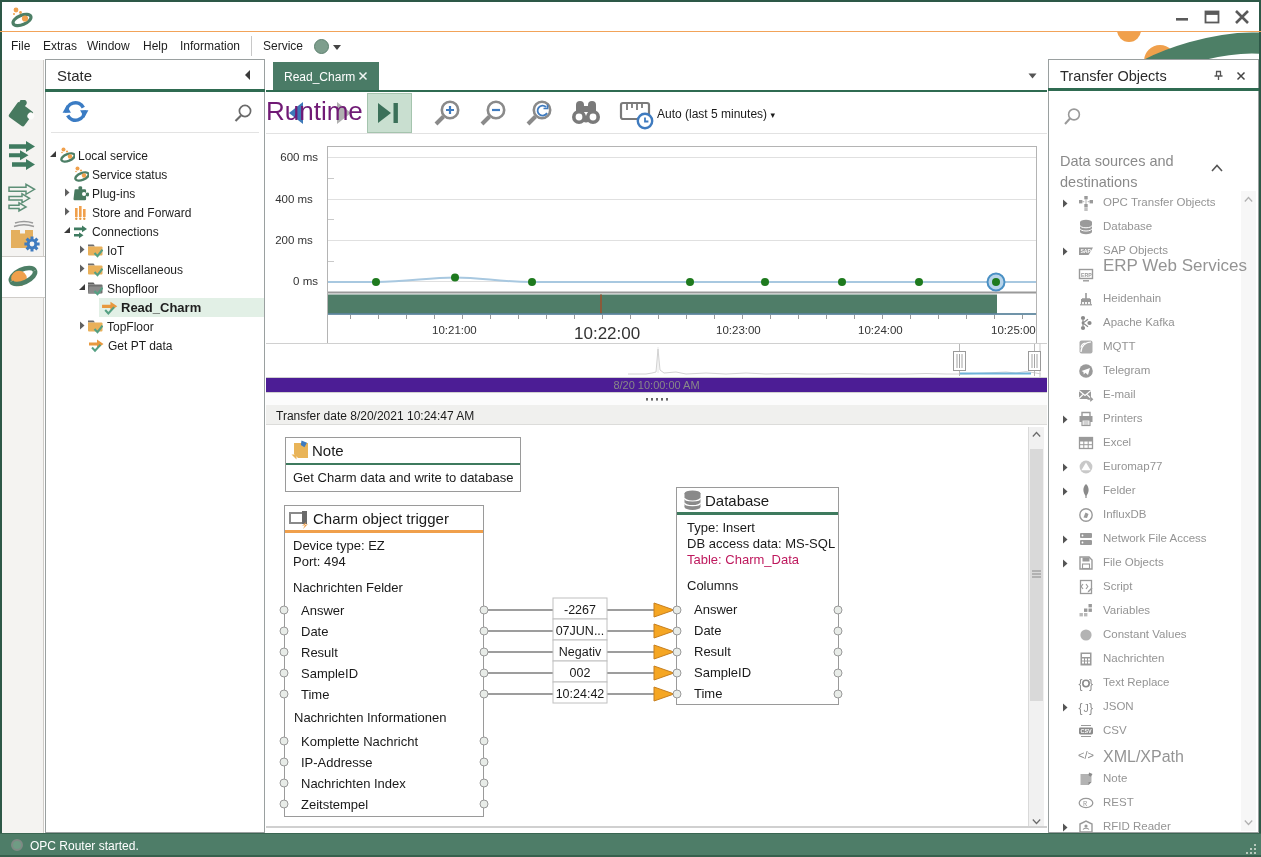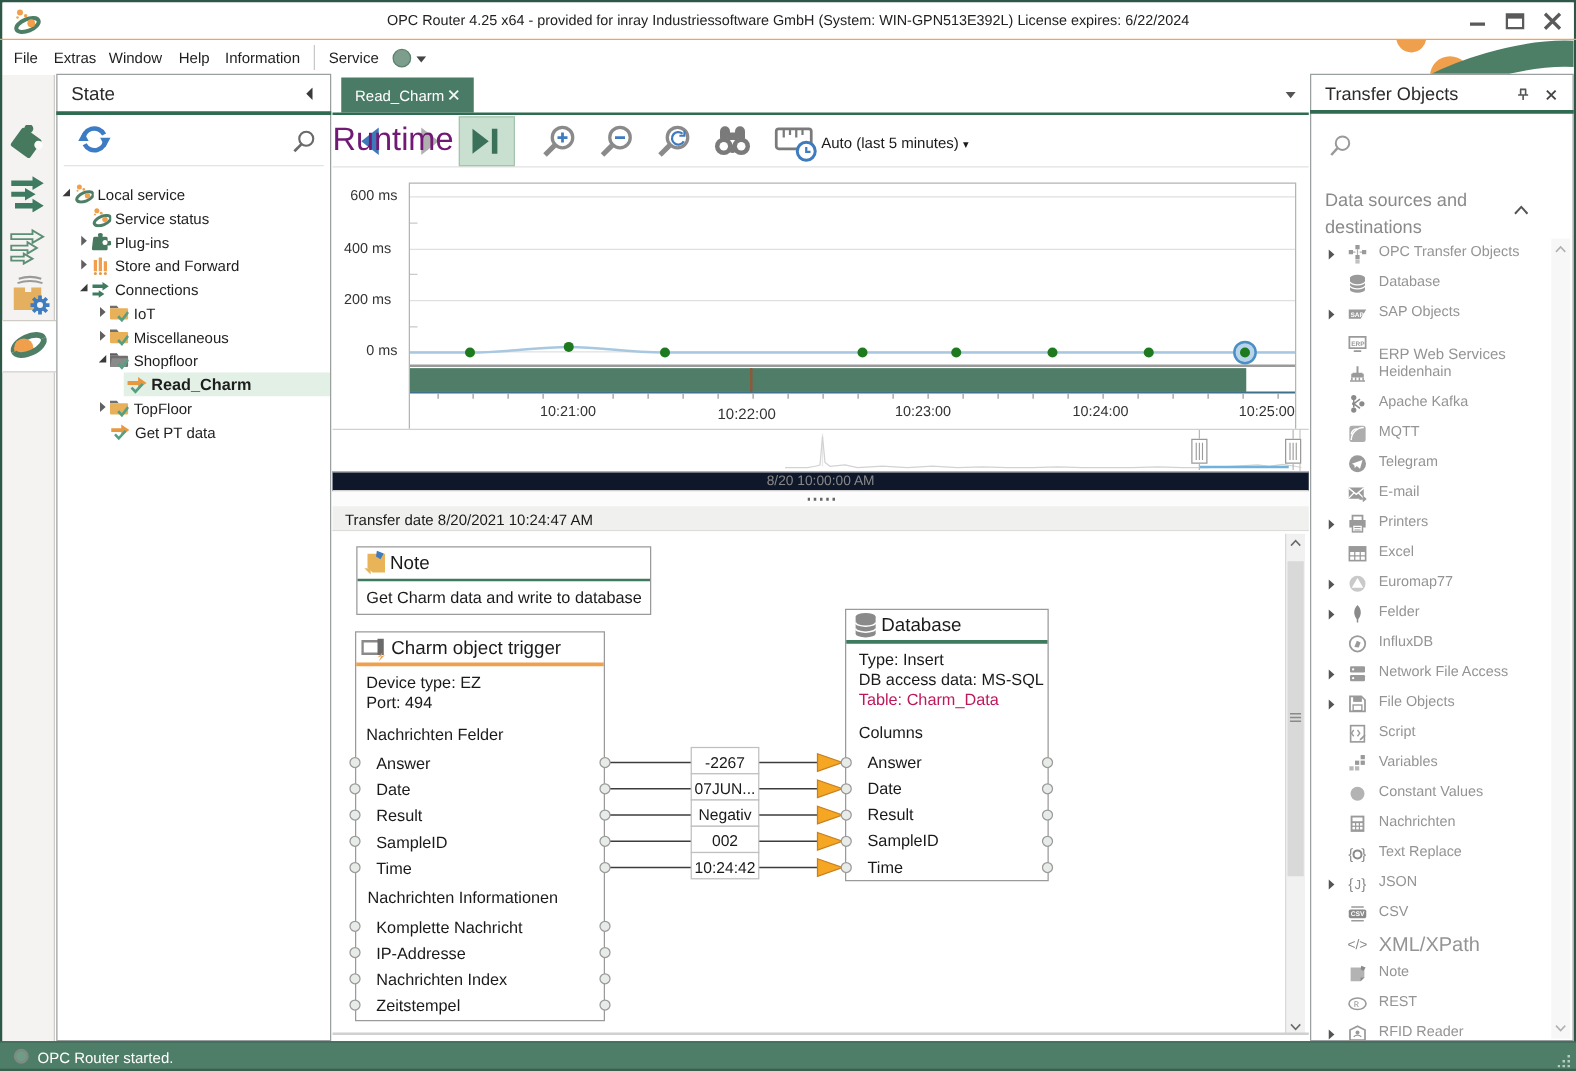--- a/index.html
+++ b/index.html
@@ -13,21 +13,20 @@
 <div class="abs" style="left:1259px;top:0;width:2px;height:857px;background:#2d5847"></div>
 
 <div class="abs" style="left:2px;top:2px;width:1257px;height:29px;background:#fff">
   <svg class="abs" style="left:8px;top:4px" width="24" height="24" viewBox="0 0 24 24">
     <circle cx="6" cy="4" r="2.4" fill="#f0a04c"></circle>
     <circle cx="10.5" cy="6.5" r="1.4" fill="#f0a04c"></circle>
     <circle cx="4" cy="8" r="1" fill="#f0a04c"></circle>
     <ellipse cx="12" cy="14" rx="9.5" ry="4.6" fill="none" stroke="#4d7f66" stroke-width="3.2" transform="rotate(-22 12 14)"></ellipse>
     <circle cx="15" cy="12.5" r="3.1" fill="#f0a04c"></circle>
   </svg>
-  <div class="abs" style="left:0;top:9px;width:100%;text-align:center;font-size:11.5px;color:#222">OPC Router 4.25 x64 - provided for inray Industriessoftware GmbH (System: WIN-GPN513E392L) License expires: 6/22/2024</div>
   <svg class="abs" style="left:1168px;top:3px" width="24" height="24" viewBox="0 0 24 24">
       <rect x="6" y="13" width="12" height="2.6" fill="#5a5a5a"></rect>
     </svg>
   <svg class="abs" style="left:1198px;top:3px" width="24" height="24" viewBox="0 0 24 24">
       <rect x="5.5" y="6.5" width="13" height="11" fill="none" stroke="#5a5a5a" stroke-width="1.8"></rect>
       <rect x="5.5" y="6.5" width="13" height="3.4" fill="#5a5a5a"></rect>
     </svg>
   <svg class="abs" style="left:1228px;top:3px" width="24" height="24" viewBox="0 0 24 24">
       <path d="M6 6 L18 18 M18 6 L6 18" stroke="#5a5a5a" stroke-width="2.6"></path>
     </svg>
@@ -322,42 +321,42 @@
       <circle cx="204" cy="135" r="4"></circle>
       <circle cx="362" cy="135" r="4"></circle>
       <circle cx="437" cy="135" r="4"></circle>
       <circle cx="514" cy="135" r="4"></circle>
       <circle cx="591" cy="135" r="4"></circle>
     </g>
   <circle cx="668" cy="135" r="8.5" fill="#b8d4ea" stroke="#4a90c4" stroke-width="2"></circle>
   <circle cx="668" cy="135" r="4" fill="#1e7a1e"></circle>
 </svg>
 <div class="abs" style="left:432px;top:324px;font-size:11.5px;color:#333">10:21:00</div>
-<div class="abs" style="left:574px;top:324px;font-size:12px;color:#333">10:22:00</div>
+<div class="abs" style="left:574px;top:324px;font-size:17px;color:#333">10:22:00</div>
 <div class="abs" style="left:716px;top:324px;font-size:11.5px;color:#333">10:23:00</div>
 <div class="abs" style="left:858px;top:324px;font-size:11.5px;color:#333">10:24:00</div>
 <div class="abs" style="left:991px;top:324px;font-size:11.5px;color:#333">10:25:00</div>
 
 <div class="abs" style="left:266px;top:343px;width:781px;height:34px;background:#fff;border-top:1px solid #d0d0d0"></div>
 <svg class="abs" style="left:266px;top:343px" width="781" height="34" viewBox="0 0 781 34">
   <path d="M392 4 V30" stroke="#e8e8e8" stroke-width="1"></path>
   <path d="M362 31 L380 31 L386 30 L390 29 L392 6 L394 27 L398 30 L410 29 L420 31 L440 30 L460 31 L480 30 L500 31 L520 30.5 L540 31 L560 31 L580 30.5 L600 31 L620 31 L640 31 L660 30.5 L680 31 L700 31 L720 30 L740 29 L750 30 L760 28.5 L770 30 L775 31" fill="none" stroke="#d2d2d2" stroke-width="1"></path>
   <path d="M693.5 1 V33 M768.5 1 V33" stroke="#b8b8b8" stroke-width="1"></path>
   <path d="M774 0 V34" stroke="#c9c9c9" stroke-width="1"></path>
   <path d="M694 30.5 H765" stroke="#6fb3d9" stroke-width="2"></path>
 </svg>
 <div class="abs" style="left:953px;top:351px;width:13px;height:20px;background:#fff;border:1px solid #9a9a9a"></div>
 <svg class="abs" style="left:956px;top:354px" width="7" height="14" viewBox="0 0 7 14">
     <path d="M1 0 V14 M3.5 0 V14 M6 0 V14" stroke="#9a9a9a" stroke-width="0.9"></path>
   </svg>
 <div class="abs" style="left:1028px;top:351px;width:13px;height:20px;background:#fff;border:1px solid #9a9a9a"></div>
 <svg class="abs" style="left:1031px;top:354px" width="7" height="14" viewBox="0 0 7 14">
     <path d="M1 0 V14 M3.5 0 V14 M6 0 V14" stroke="#9a9a9a" stroke-width="0.9"></path>
   </svg>
-<div class="abs" style="left:266px;top:377px;width:781px;height:16px;background:#0f172a;border-top:1px solid #d0d0d0;border-bottom:1px solid #d0d0d0;text-align:center;font-size:11px;color:#888"><span style="position:relative;top:1px">8/20 10:00:00 AM</span></div>
+<div class="abs" style="left:266px;top:377px;width:781px;height:16px;background:#4c1d95;border-top:1px solid #d0d0d0;border-bottom:1px solid #d0d0d0;text-align:center;font-size:11px;color:#888"><span style="position:relative;top:1px">8/20 10:00:00 AM</span></div>
 <div class="abs" style="left:266px;top:393px;width:781px;height:12px;background:#fcfcfc"></div>
 <svg class="abs" style="left:646px;top:398px" width="22" height="3" viewBox="0 0 22 3">
     <g fill="#666">
       <rect x="0" y="0" width="2" height="2.6"></rect>
       <rect x="5" y="0" width="2" height="2.6"></rect>
       <rect x="10" y="0" width="2" height="2.6"></rect>
       <rect x="15" y="0" width="2" height="2.6"></rect>
       <rect x="20" y="0" width="2" height="2.6"></rect>
     </g>
   </svg>
@@ -550,21 +549,21 @@
 <svg class="abs" style="left:1078px;top:243px" width="16" height="16" viewBox="0 0 16 16">
     <path d="M1 4.5 h14 l-4.5 7.5 h-9.5 Z" fill="#9a9a9a"></path>
     <text x="2.4" y="10.3" font-size="5.2" fill="#fff" font-weight="bold" font-family="Liberation Sans">SAP</text>
   </svg>
 <div class="abs" style="left:1103px;top:244px;font-size:11.5px;color:#949494">SAP Objects</div>
 <svg class="abs" style="left:1078px;top:267px" width="16" height="16" viewBox="0 0 16 16">
     <rect x="1.5" y="2.5" width="13" height="9" fill="none" stroke="#9a9a9a" stroke-width="1.4"></rect>
     <text x="3" y="9.5" font-size="5.2" fill="#9a9a9a" font-weight="bold" font-family="Liberation Sans">ERP</text>
     <path d="M5 13.8 h6" stroke="#9a9a9a" stroke-width="1.4"></path>
   </svg>
-<div class="abs" style="left:1103px;top:276px;font-size:12px;color:#949494">ERP Web Services</div>
+<div class="abs" style="left:1103px;top:256px;font-size:17px;color:#949494">ERP Web Services</div>
 <svg class="abs" style="left:1078px;top:291px" width="16" height="16" viewBox="0 0 16 16">
     <path d="M8 2 v6 M4 8 h8" stroke="#9a9a9a" stroke-width="1.6"></path>
     <path d="M3 8 h10 v3 h-10 Z" fill="#9a9a9a"></path>
     <path d="M3.5 11 v2.4 M6.5 11 v2.4 M9.5 11 v2.4 M12.5 11 v2.4" stroke="#9a9a9a" stroke-width="1.2"></path>
     <path d="M2 13.8 h12" stroke="#9a9a9a" stroke-width="1.2"></path>
   </svg>
 <div class="abs" style="left:1103px;top:292px;font-size:11.5px;color:#949494">Heidenhain</div>
 <svg class="abs" style="left:1078px;top:315px" width="16" height="16" viewBox="0 0 16 16">
     <g fill="#8a8a8a">
       <circle cx="5" cy="3" r="2.1"></circle>

